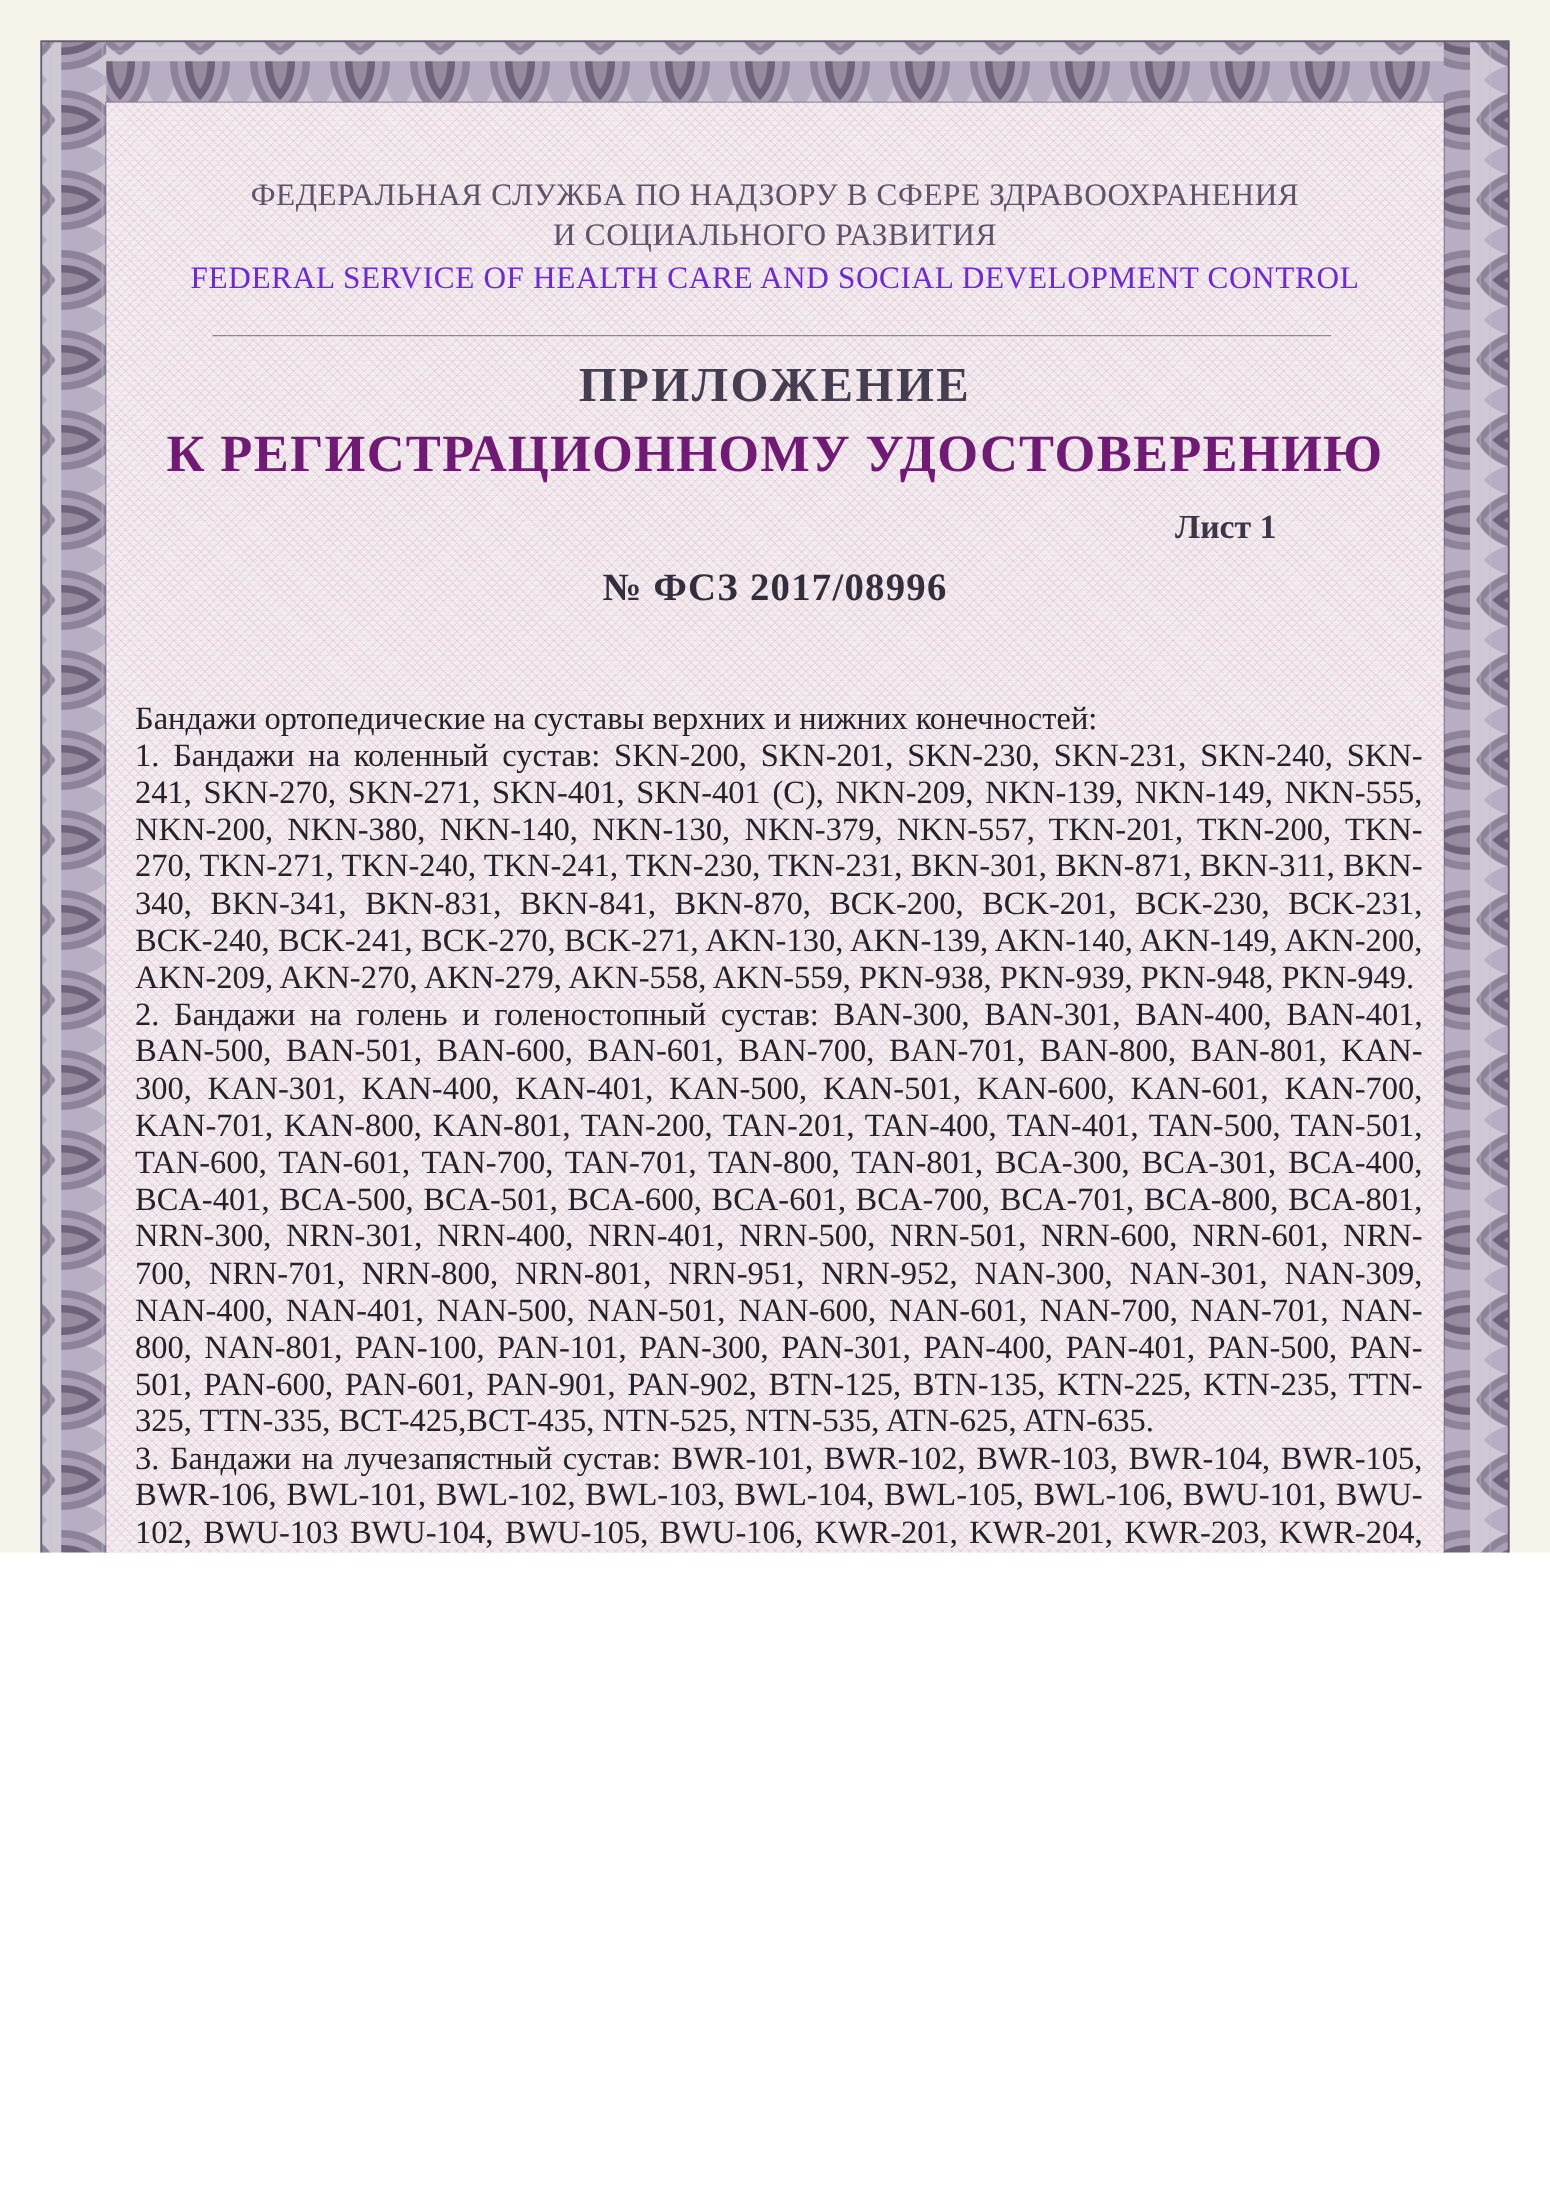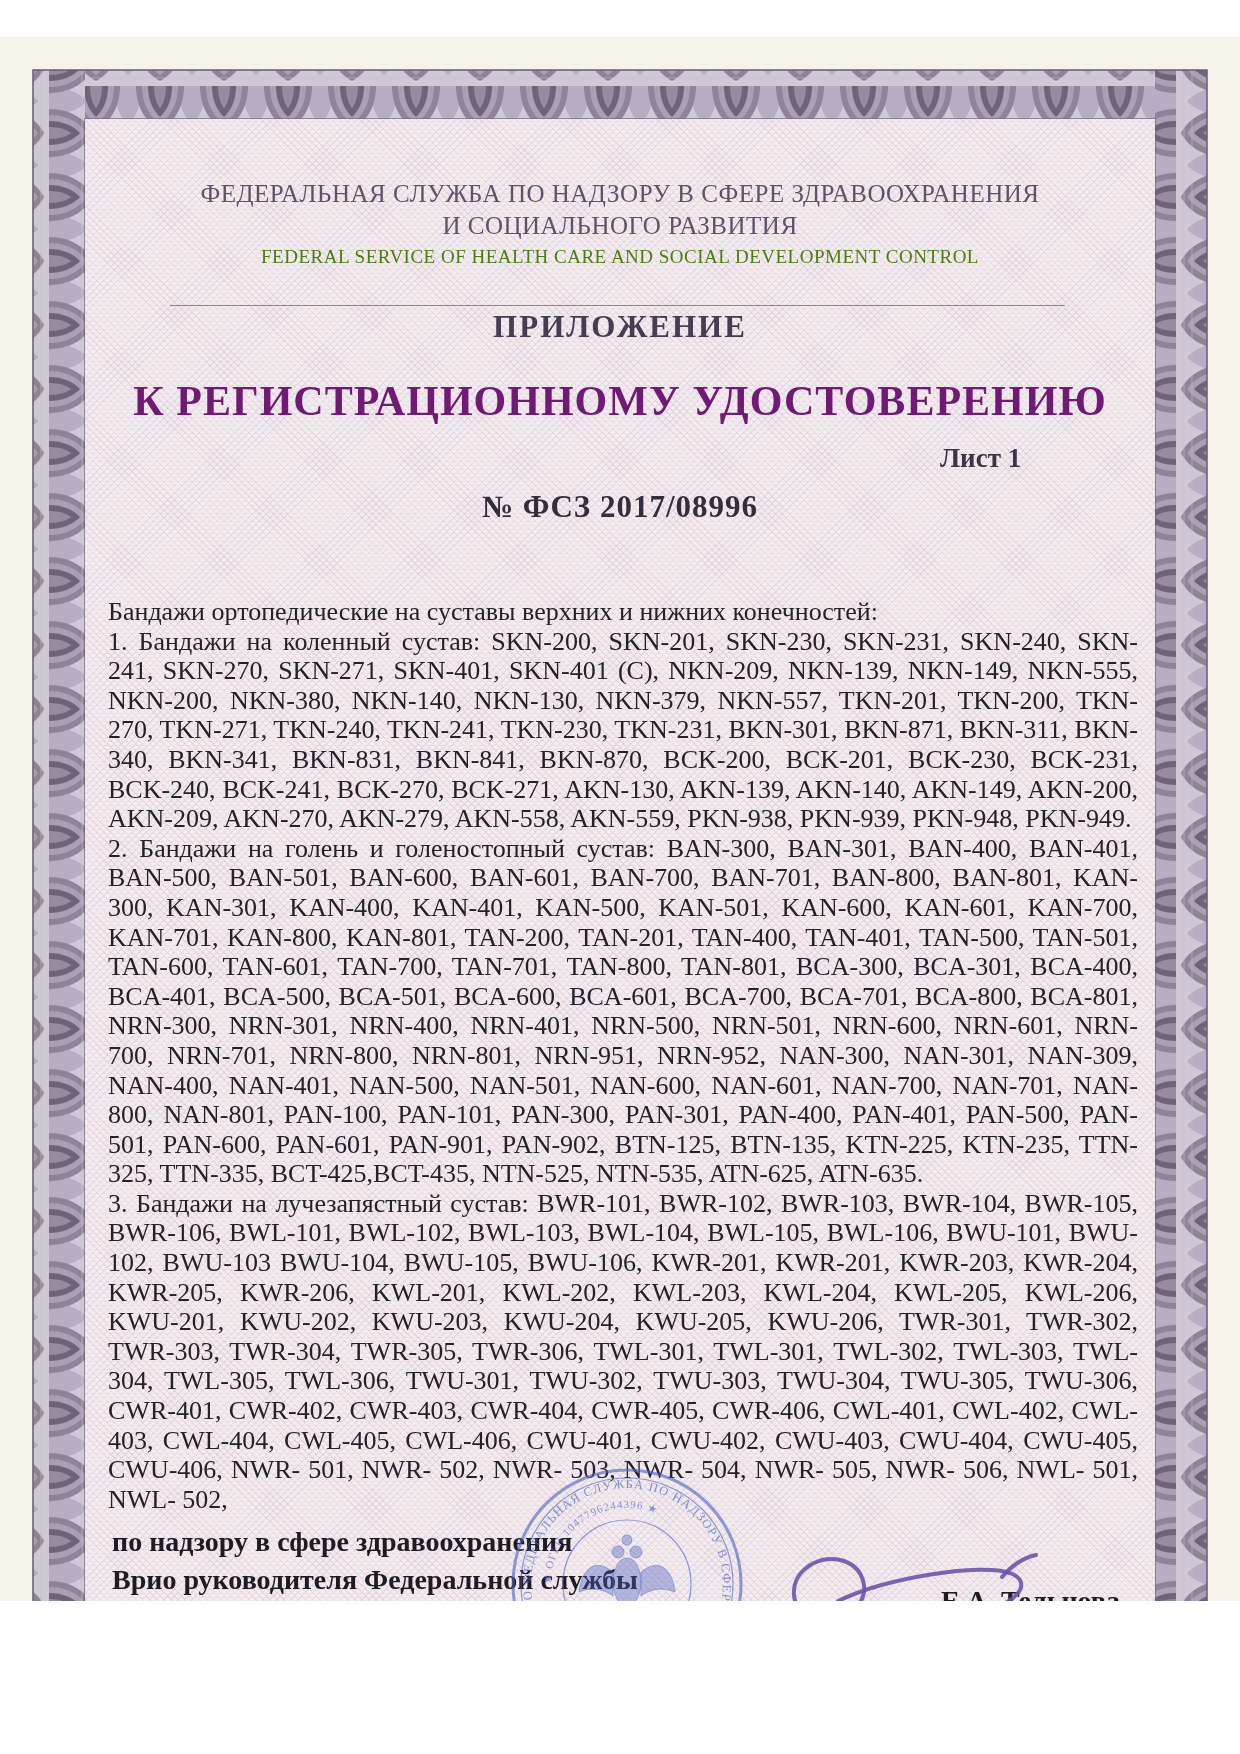--- a/index.html
+++ b/index.html
@@ -1,38 +1,37 @@
 <!DOCTYPE html>
 <html><head>
 <meta charset="utf-8">
 <style>
   html,body{margin:0;padding:0;}
   .page{
     position:relative;
-    width:1240px;height:1564px;
+    width:1240px;height:1242px;
     background:#f6f3ea;
     font-family:"Liberation Serif", serif;
     overflow:hidden;
-    margin-top:37px;
   }
   .frame-svg{position:absolute;left:0;top:0;}
   .content{
     position:absolute;left:85px;top:82px;width:1070px;height:1579px;
     background-color:#f4ecef;
     background-image:
       repeating-linear-gradient(45deg, rgba(214,110,140,0.15) 0 1px, transparent 1px 5px),
       repeating-linear-gradient(-45deg, rgba(110,170,214,0.15) 0 1px, transparent 1px 5px),
       repeating-linear-gradient(0deg, rgba(230,150,170,0.10) 0 1px, transparent 1px 4px);
   }
   .abs{position:absolute;}
   .centered{left:85px;width:1070px;text-align:center;}
   .h-ru{color:#5e5368;font-size:25px;letter-spacing:0.5px;}
-  .h-en{color:#4d7c0f;font-size:19px;letter-spacing:0.5px;text-align:center;}
+  .h-en{color:#6d28d9;font-size:25px;letter-spacing:0.5px;text-align:center;}
   .rule{left:170px;top:268px;width:895px;height:1px;background:#6a6070;opacity:.7;}
-  .t1{top:272px;font-size:31px;font-weight:bold;color:#453e51;letter-spacing:2px;}
+  .t1{top:286px;font-size:39px;font-weight:bold;color:#453e51;letter-spacing:2px;}
   .t2{top:340px;font-size:42px;font-weight:bold;color:#701a75;letter-spacing:1px;}
   .t3{top:398px;font-size:34px;font-weight:bold;color:#453e51;letter-spacing:2px;}
   .sheet{left:940px;top:406px;font-size:27px;font-weight:bold;color:#3c3547;}
   .docnum{top:452px;font-size:31px;font-weight:bold;color:#332e3c;letter-spacing:1px;}
   .body-text{
     left:108px;top:560px;width:1030px;
     font-size:26px;line-height:29.6px;color:#24212b;
     text-align:justify;
   }
   .body-text p{margin:0;}

